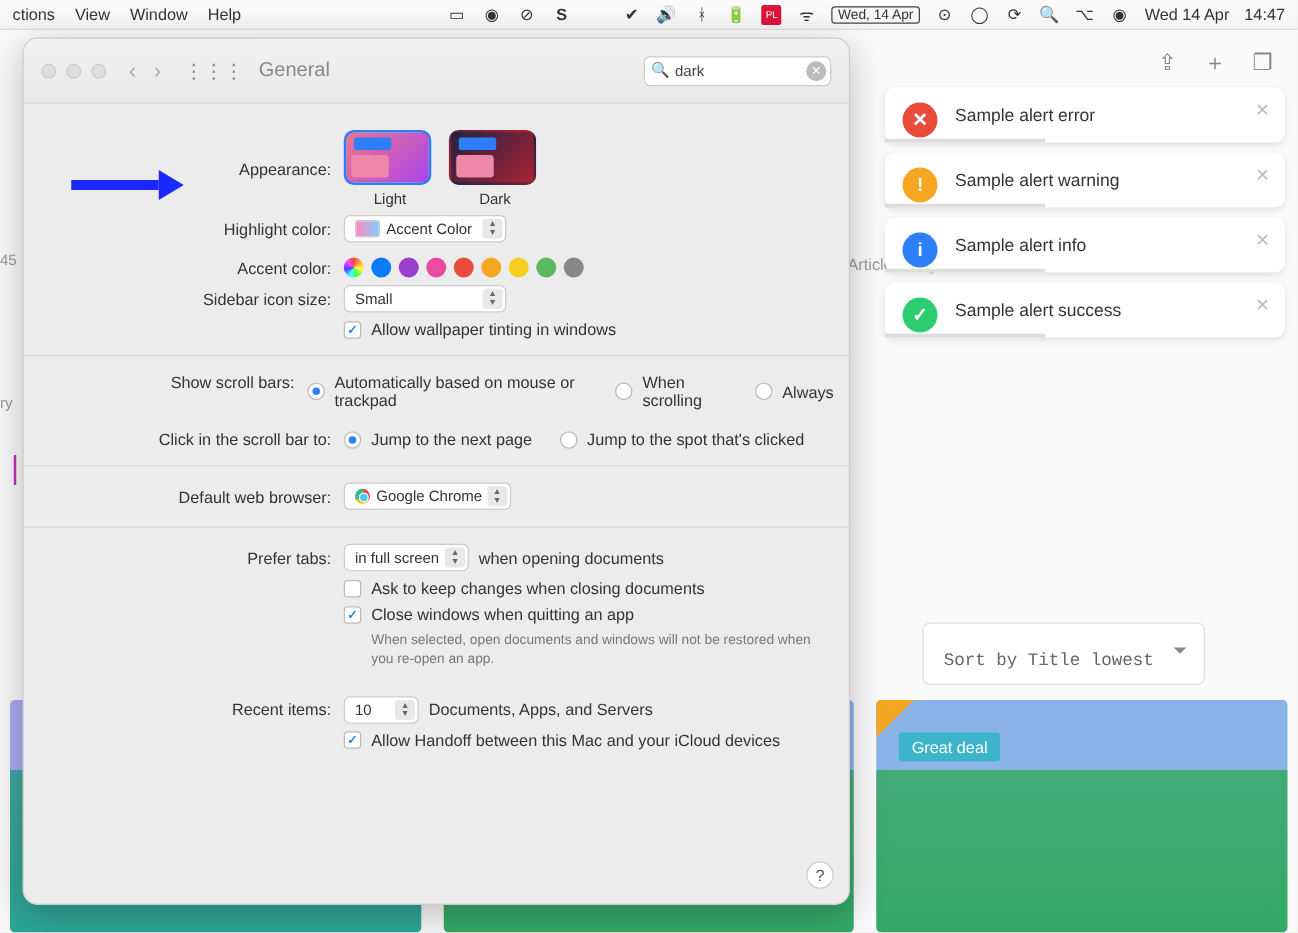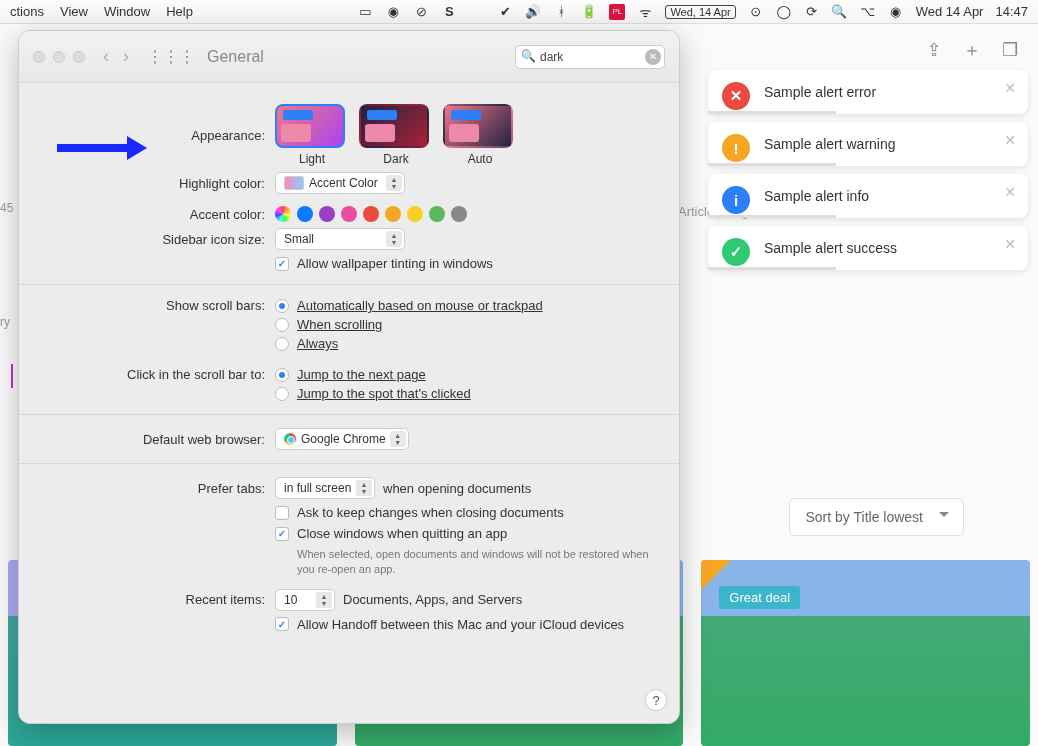--- a/index.html
+++ b/index.html
@@ -15,21 +15,21 @@
 .mb-time { font-size:13px;}
 
 
 .bg-page { position:absolute; top:24px; left:0; right:0; bottom:0; background:#fafafa;}
 .bg-top-icons { position:absolute; top:16px; right:18px; display:flex; gap:18px;}
 .bg-top-icons .ic { width:20px; height:20px; color:#888; display:flex; align-items:center; justify-content:center; font-size:18px;}
 .bg-nav-text { position:absolute; top:180px; left:678px; color:#999; font-size:13px; display:flex; gap:24px;}
 .bg-left-frag { position:absolute; top:177px; left:0; color:#999; font-size:12px;}
 .bg-left-frag2 { position:absolute; top:291px; left:0; color:#999; font-size:12px;}
 .bg-purple-bar { position:absolute; top:340px; left:11px; width:2px; height:24px; background:#c030c0;}
-.bg-sort { position:absolute; top:474px; right:74px; border:1px solid #ddd; border-radius:6px; padding:10px 40px 10px 16px; background:#fff; color:#666; font-size:14px;}
+.bg-sort { position:absolute; top:474px; right:74px; border:1px solid #ddd; border-radius:6px; padding:22px 40px 10px 16px; background:#fff; color:#666; font-size:14px;font-family:Liberation Mono, monospace;}
 .bg-sort::after { content:""; position:absolute; right:14px; top:50%; transform:translateY(-50%); border:5px solid transparent; border-top-color:#888;}
 
 
 .thumbs { position:absolute; bottom:0; left:8px; right:8px; display:flex; gap:18px;}
 .thumb { flex:1; height:186px; border-radius:4px; background:linear-gradient(#8ab4e8 0%,#8ab4e8 30%, #4a7 30%, #3a6 100%); position:relative; overflow:hidden;}
 .thumb.t1 { filter:hue-rotate(30deg);}
 .thumb.t3 { }
 .corner-ribbon { position:absolute; top:0; left:0; width:0; height:0; border-top:30px solid #f5a623; border-right:30px solid transparent;}
 .deal-badge { position:absolute; top:26px; left:18px; background:#3cb4c9; color:#fff; padding:4px 10px; border-radius:3px; font-size:13px;}
 
@@ -87,21 +87,21 @@
 .mac-select .stepper { position:absolute; right:2px; top:2px; bottom:2px; width:16px; background:#e8e8e8; border-radius:3px; display:flex; flex-direction:column; align-items:center; justify-content:center; font-size:7px; line-height:7px; color:#666;}
 .mac-select .chrome-ic { width:12px; height:12px; border-radius:50%; background:conic-gradient(#e44 0 120deg,#fb0 120deg 240deg,#3b8 240deg 360deg); margin-right:5px; position:relative;}
 .mac-select .chrome-ic::after{content:""; position:absolute; top:3px; left:3px; width:6px; height:6px; border-radius:50%; background:#4cf; border:1px solid #fff;}
 .hl-swatch { width:20px; height:14px; background:linear-gradient(90deg,#f8b,#8cf); border:1px solid #ccc; border-radius:2px; margin-right:5px;}
 
 
 .chk, .rdo { width:14px; height:14px; background:#fff; border:1px solid #bbb; border-radius:3px; margin-right:8px; display:inline-flex; align-items:center; justify-content:center; font-size:10px; color:#2d7ef7; flex-shrink:0;}
 .rdo { border-radius:50%;}
 .chk.on::before { content:"✓"; font-weight:bold;}
 .rdo.on::before { content:""; width:6px; height:6px; border-radius:50%; background:#2d7ef7;}
-.radio-stack { display:flex; flex-direction:column; gap:4px;text-decoration:underline;}
+.radio-stack { display:flex; flex-direction:row; gap:22px;}
 .radio-stack .rline { display:flex; align-items:center;}
 .hint { font-size:11px; color:#777; margin-left:22px; max-width:360px; line-height:1.35;}
 
 .help-btn { position:absolute; right:12px; bottom:12px; width:22px; height:22px; border-radius:50%; background:#fff; border:1px solid #ccc; display:flex; align-items:center; justify-content:center; font-size:13px; color:#555;}
 
 </style>
 </head>
 <body>
 
 <div class="menubar">
@@ -220,24 +220,20 @@
       <div class="lbl">Appearance:</div>
       <div class="appearance-opts">
         <div class="ap-card ap-light sel">
           <div class="ap-img"></div>
           <div class="ap-label">Light</div>
         </div>
         <div class="ap-card ap-dark">
           <div class="ap-img"></div>
           <div class="ap-label">Dark</div>
         </div>
-        <div class="ap-card ap-auto">
-          <div class="ap-img"></div>
-          <div class="ap-label">Auto</div>
-        </div>
       </div>
     </div>
 
     <div class="row">
       <div class="lbl">Highlight color:</div>
       <div class="mac-select">
         <span class="hl-swatch"></span>
         <span>Accent Color</span>
         <span class="stepper">▲<br>▼</span>
       </div>
@@ -337,21 +333,21 @@
     <div class="row">
       <div class="lbl"></div>
       <span class="chk on"></span>
       <span>Close windows when quitting an app</span>
     </div>
     <div class="row">
       <div class="lbl"></div>
       <div class="hint">When selected, open documents and windows will not be restored when you re-open an app.</div>
     </div>
 
-    <div class="row" style="margin-top:6px;">
+    <div class="row" style="margin-top:16px;">
       <div class="lbl">Recent items:</div>
       <div class="mac-select" style="min-width:60px;">
         <span>10</span>
         <span class="stepper">▲<br>▼</span>
       </div>
       <span style="margin-left:8px;">Documents, Apps, and Servers</span>
     </div>
 
     <div class="row">
       <div class="lbl"></div>

